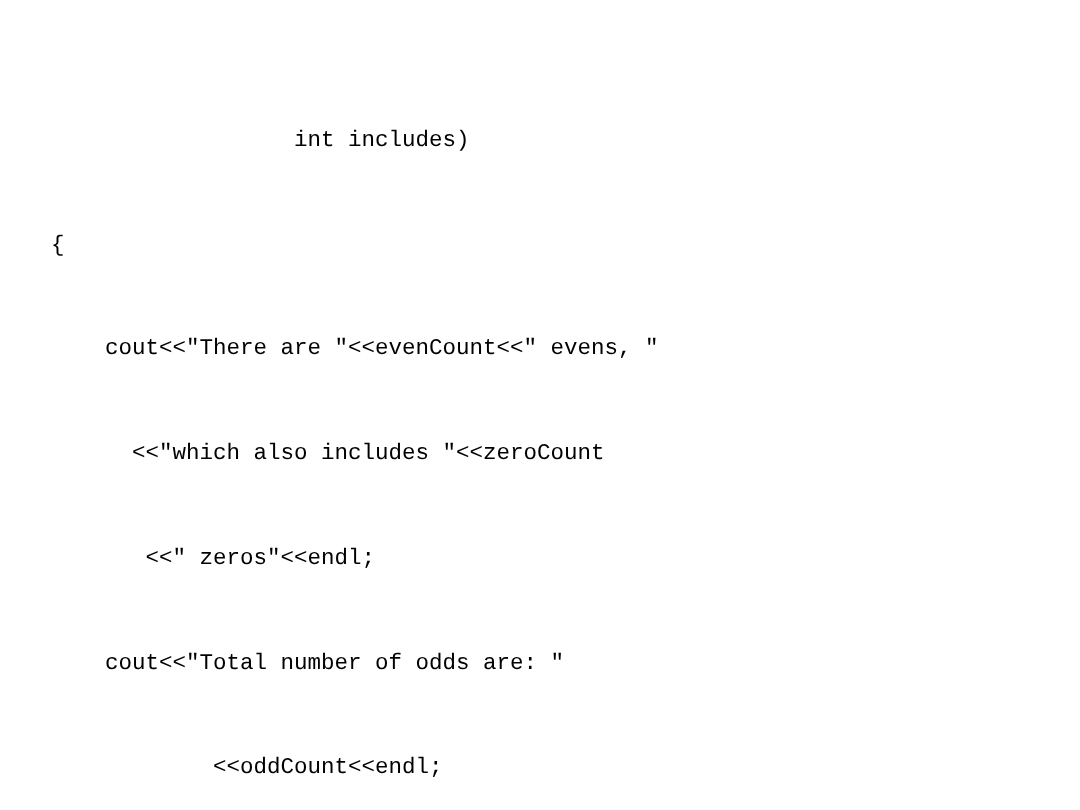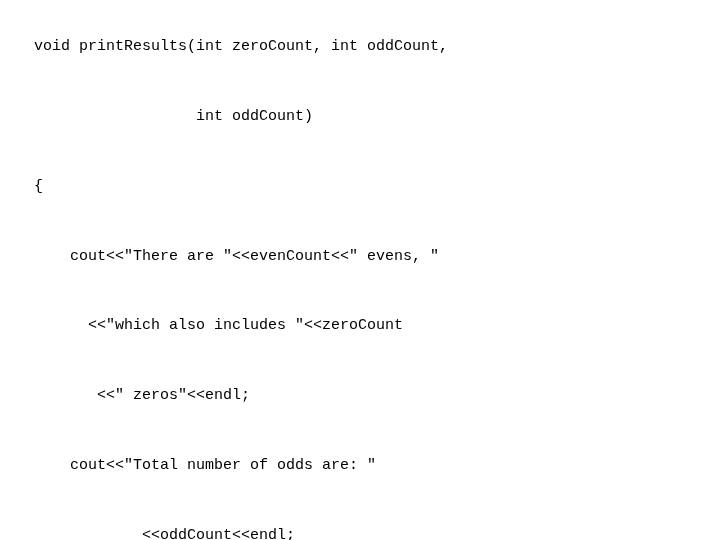--- a/index.html
+++ b/index.html
@@ -24,23 +24,22 @@
       color: #000000;
       line-height: 1.55;
       white-space: pre;
       margin-bottom: 18px;
     }
   </style>
 </head>
 <body>
 
 <div class="code-block">
-  <span>void printResults(int zeroCount, int oddCount,</span>
   <br>
-  <span>                  int oddCount)</span>
+  <span>                  int includes)</span>
   <br>
   <span>{</span>
   <br>
   <span>    cout&lt;&lt;"There are "&lt;&lt;evenCount&lt;&lt;" evens, "</span>
   <br>
   <span>      &lt;&lt;"which also includes "&lt;&lt;zeroCount</span>
   <br>
   <span>       &lt;&lt;" zeros"&lt;&lt;endl;</span>
   <br>
   <span>    cout&lt;&lt;"Total number of odds are: "</span>

